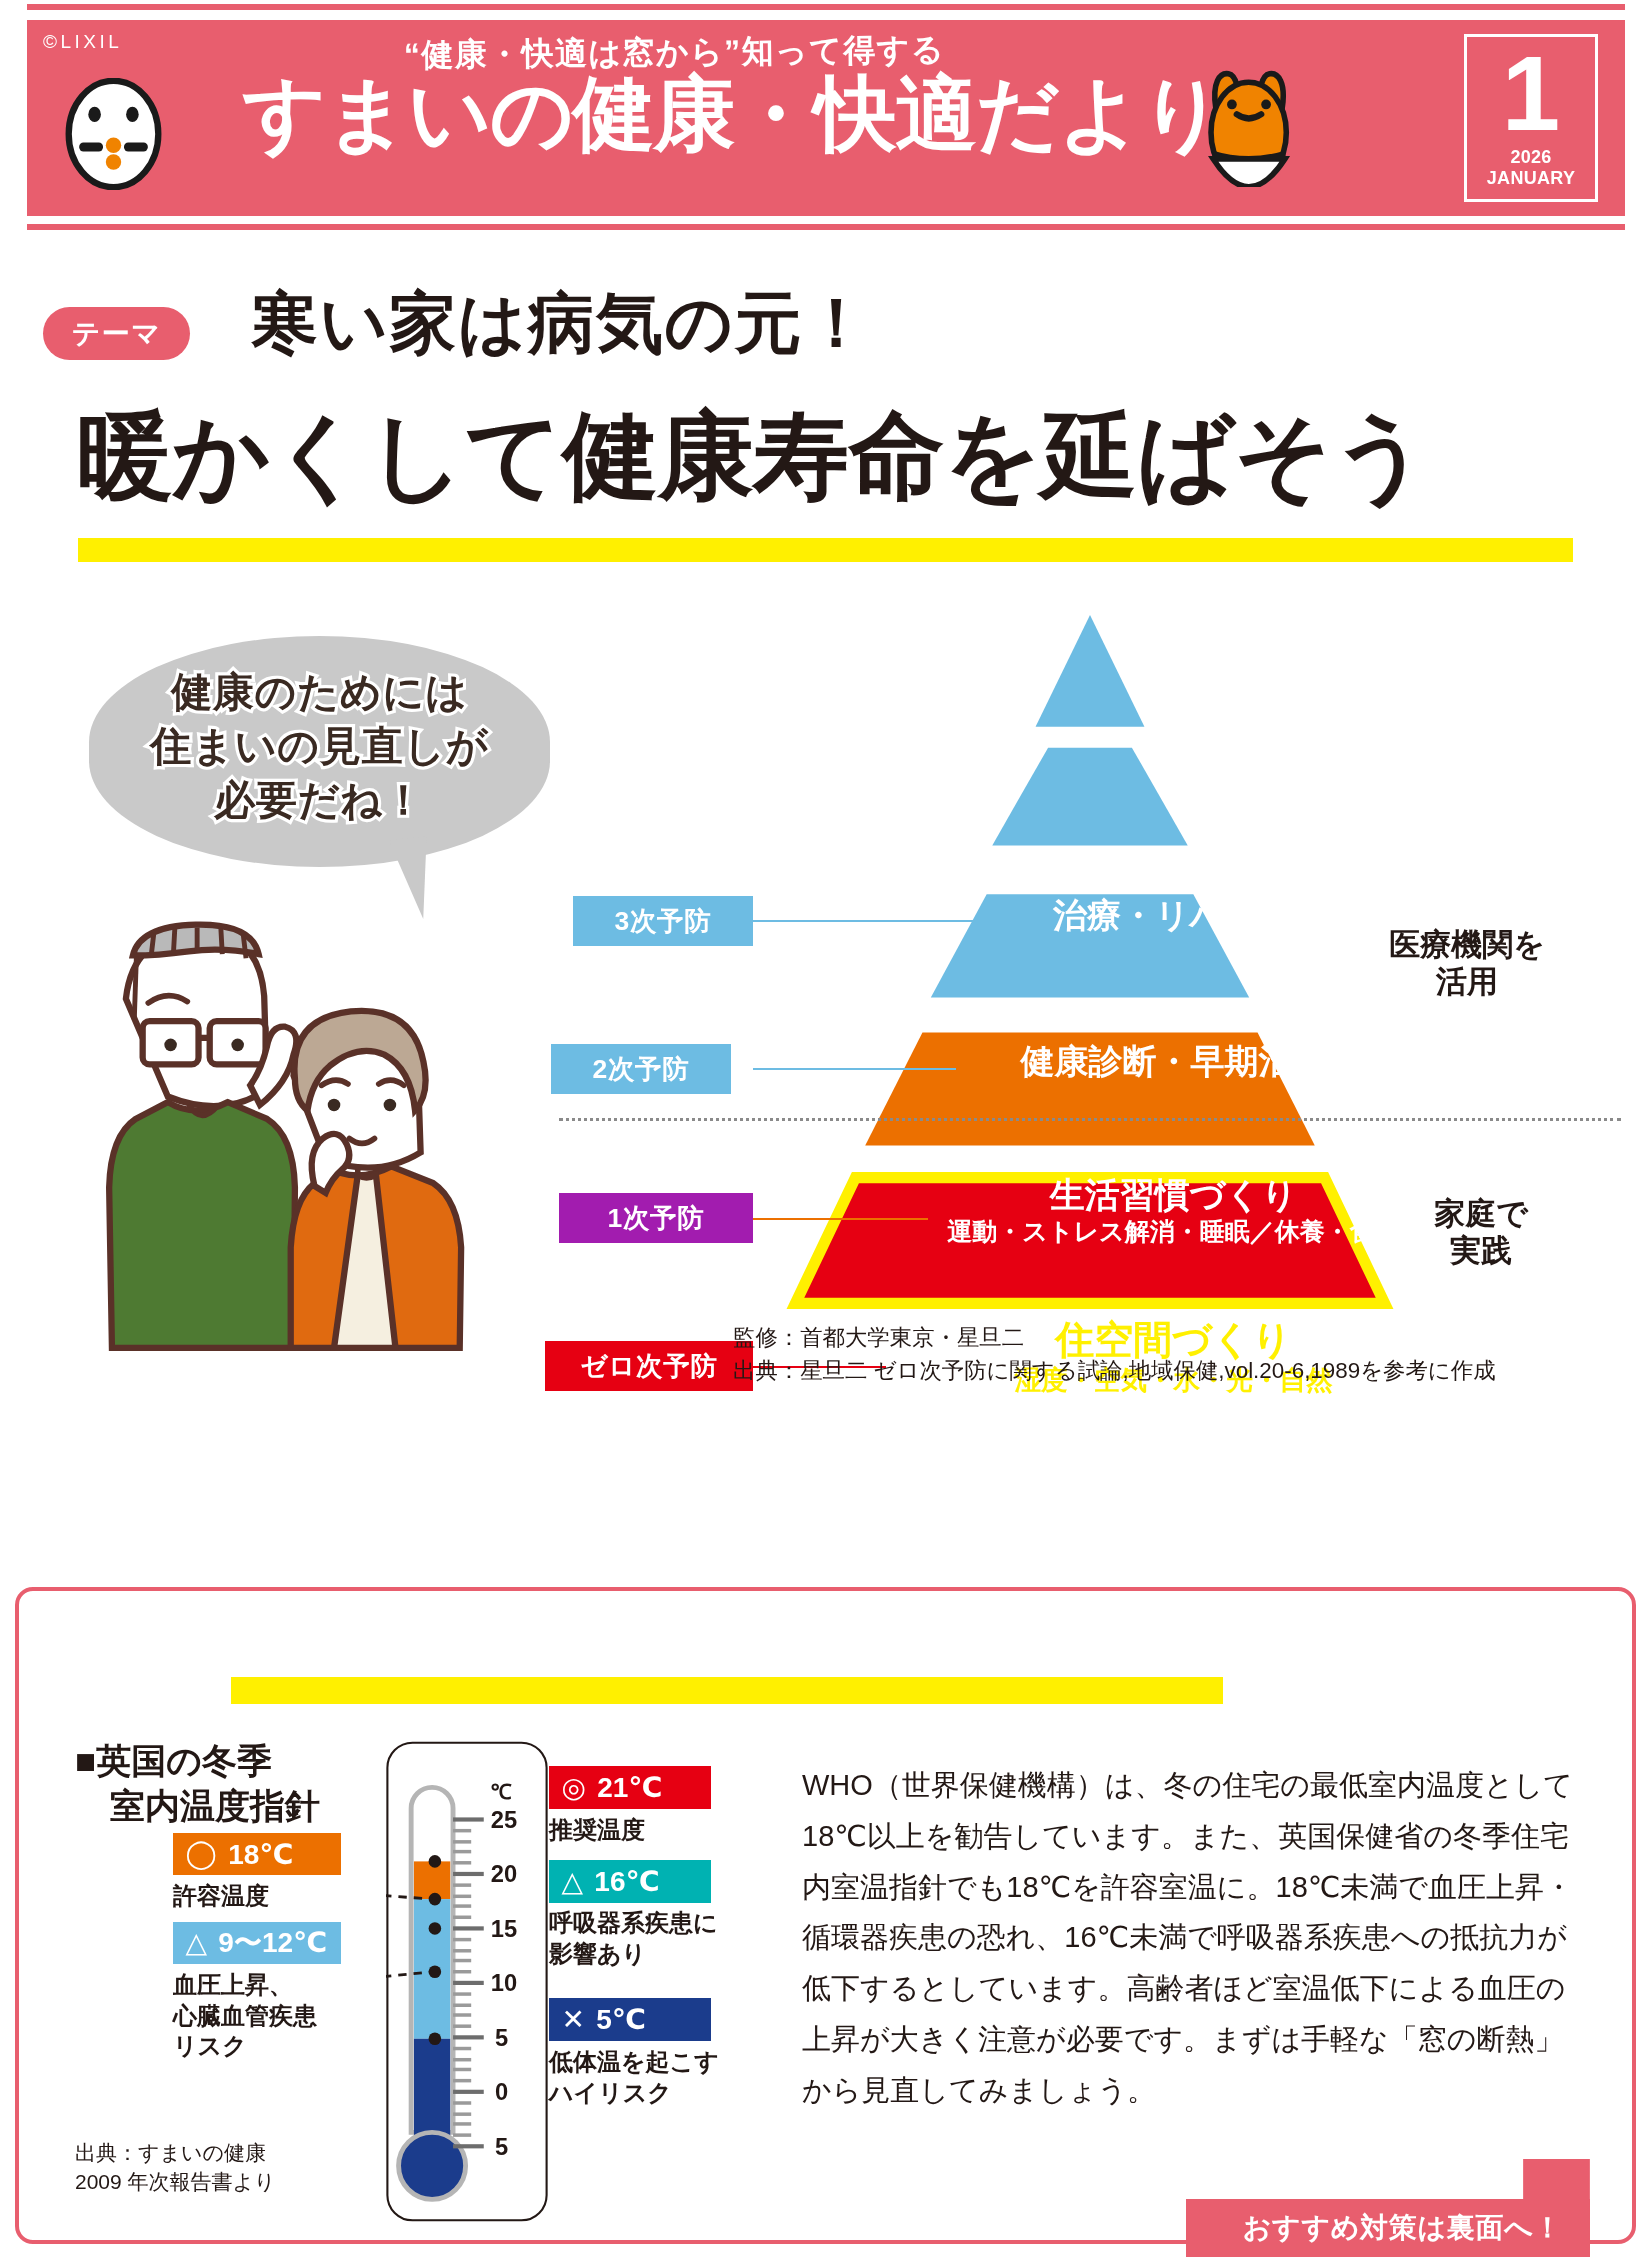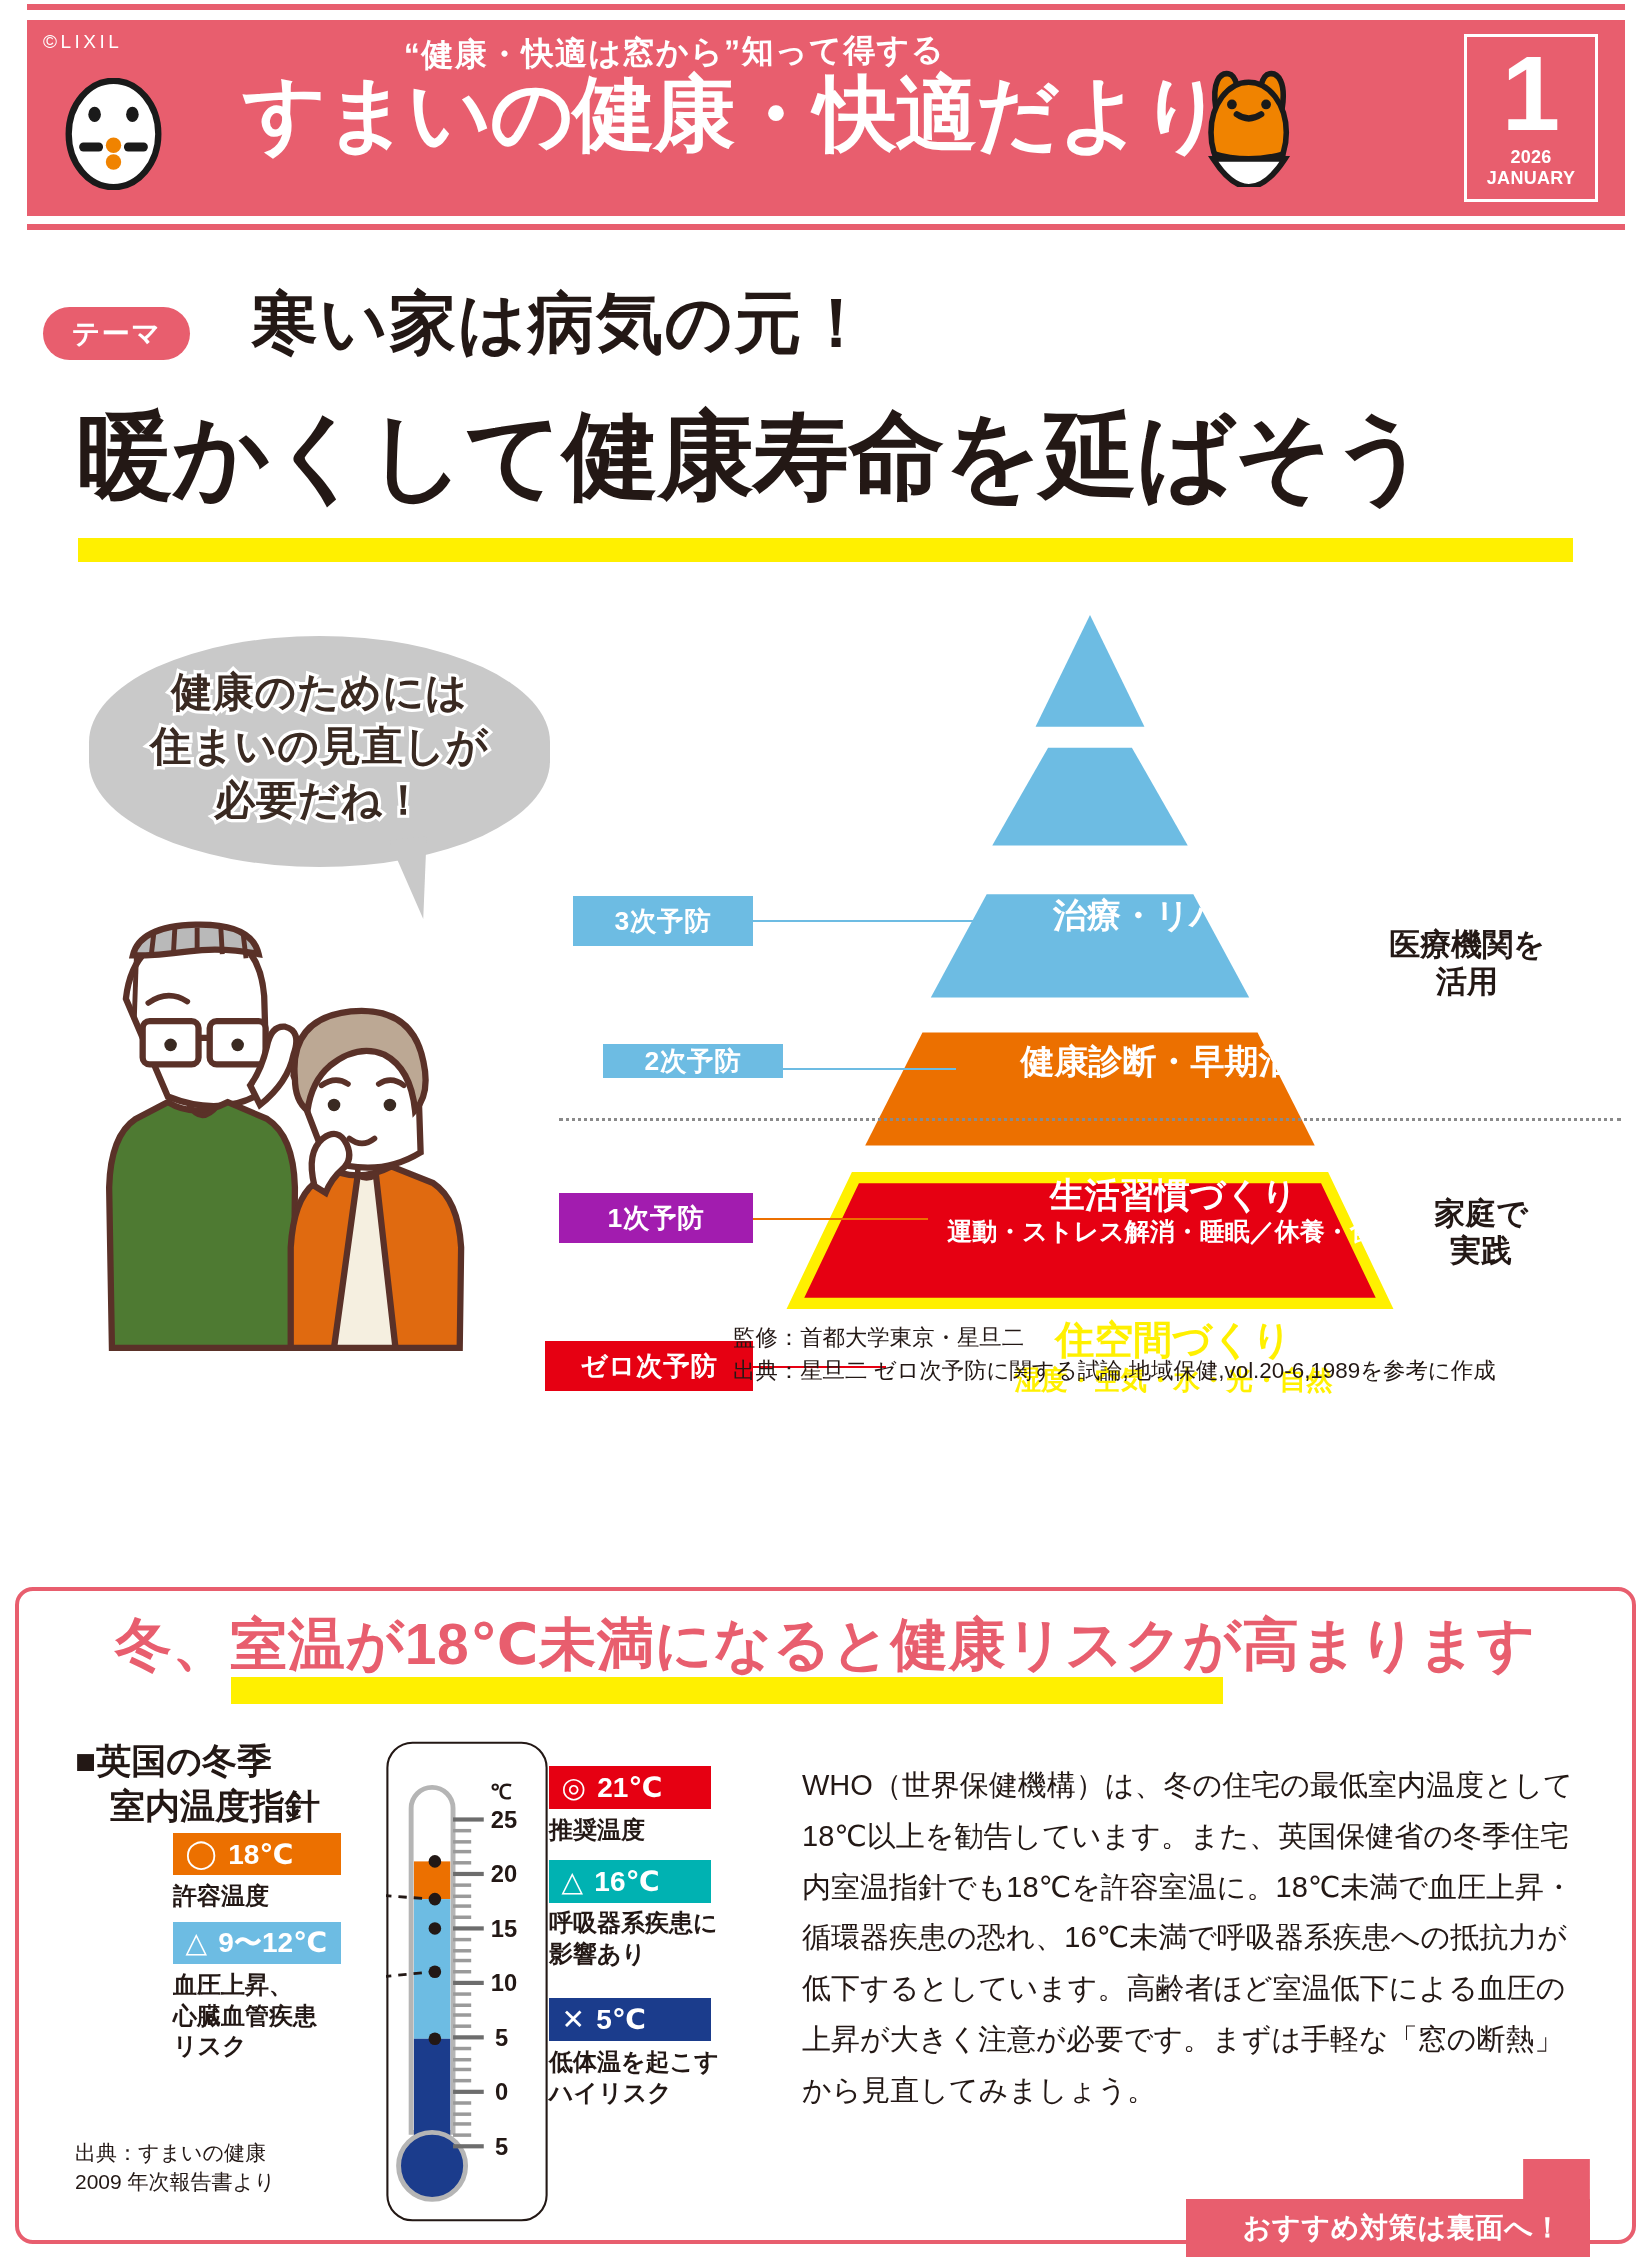--- a/index.html
+++ b/index.html
@@ -94,21 +94,21 @@
   .couple { position:absolute; left:84px; top:859px; width:433px; height:503px; }
 
   
   .pyr { position:absolute; left:559px; top:615px; width:1062px; height:740px; }
   .pyr svg { display:block; }
   .tier-tag {
     position:absolute; display:flex; align-items:center; justify-content:center;
     font-size:26.5px; font-weight:900; color:#fff; letter-spacing:0.7px;
   }
   .tag3 { left:573px;  top:896px; width:180px; height:50px; background:#6DBCE3; }
-  .tag2 { left:603px;  top:1044px; width:180px; height:34px; background:#6DBCE3; }
+  .tag2 { left:551px;  top:1044px; width:180px; height:50px; background:#6DBCE3; }
   .tag1 { left:559px;  top:1193px; width:194px; height:50px; background:#a21caf; }
   .tag0 { left:545px;  top:1341px; width:208px; height:50px; background:#E60012; border:2.8px solid #E60012; }
 
   .leader { position:absolute; height:2.1px; }
   .l3 { left:753px; top:920px; width:272px; background:#6DBCE3; }
   .l2 { left:753px; top:1068px; width:203px; background:#6DBCE3; }
   .l1 { left:753px; top:1218px; width:175px; background:#EC7000; }
   .l0 { left:753px; top:1366px; width:133px; background:#E60012; }
 
   .tier-label {
@@ -339,21 +339,20 @@
     <div>家庭で</div>
     <div>実践</div>
   </div>
 
   <div class="pyr-src s1">監修：首都大学東京・星旦二</div>
   <div class="pyr-src s2">出典：星旦二 ゼロ次予防に関する試論,地域保健,vol.20-6,1989を参考に作成</div>
 
 
   <div class="panel"></div>
   <div class="panel-hl"></div>
-  <div class="panel-title">冬、室温が18℃未満になると健康リスクが高まります</div>
 
   <div class="therm-head">
     <div>■英国の冬季</div>
     <div>　室内温度指針</div>
   </div>
 
   <div class="chip chip-18">
     <span class="mk">◯</span>
     <span>18℃</span>
   </div>

